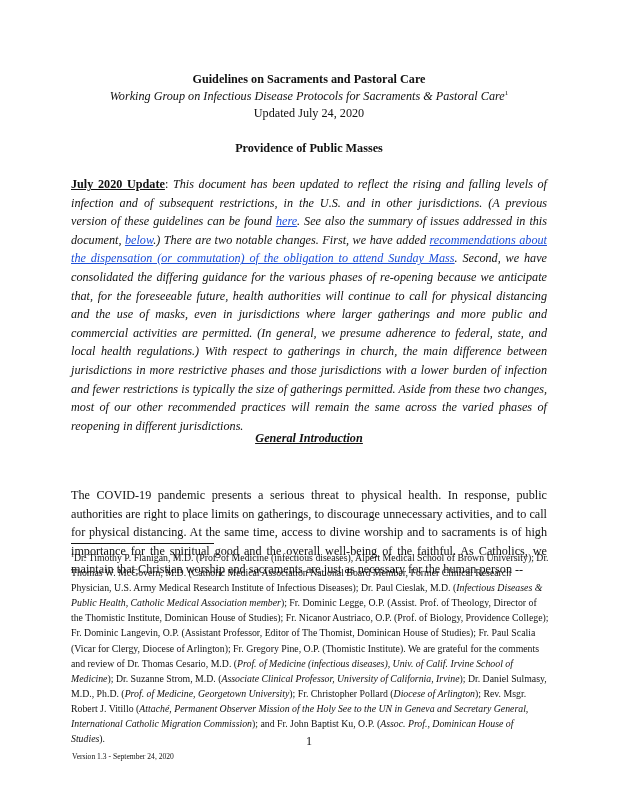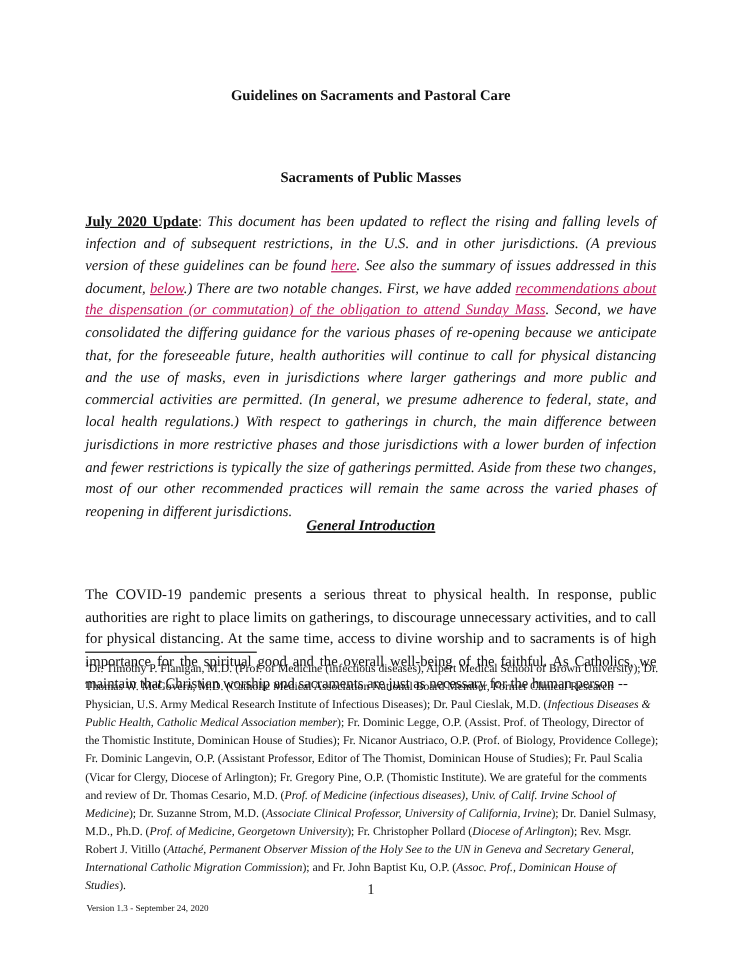--- a/index.html
+++ b/index.html
@@ -9,41 +9,43 @@
   .center { text-align: center; }
   .title { position: absolute; left: 0; width: 618px; top: 72px; font-weight: bold; font-size: 12.2px; }
   .subtitle { position: absolute; left: 0; width: 618px; top: 89px; font-style: italic; font-size: 12.2px; }
   .subtitle sup { font-style: normal; font-size: 7px; vertical-align: 5px; }
   .updated { position: absolute; left: 0; width: 618px; top: 106px; font-size: 12.2px; }
   .section-head { position: absolute; left: 0; width: 618px; top: 141px; font-weight: bold; font-size: 12.2px; }
   .para { position: absolute; left: 71px; width: 476px; font-size: 12.2px; line-height: 18.6px; text-align: justify; }
   .p-update { top: 175px; font-style: italic; }
   .p-update .lead { font-style: normal; font-weight: bold; text-decoration: underline; }
   .p-update .colon { font-style: normal; }
-  a.link { color: #be185d; text-decoration: underline; }
+  a.link { color: #1d4ed8; text-decoration: underline; }
   .gen-head { position: absolute; left: 0; width: 618px; top: 431px; font-style: italic; text-decoration: underline; font-size: 12.2px; }
   .gen-head span { text-decoration: underline; font-weight: bold; }
   .p-intro { top: 449px; margin-top: 37px; }
   .fn-rule { position: absolute; left: 71px; top: 543px; width: 143px; height: 0; border-top: 1px solid #111; }
   .footnote { position: absolute; left: 71px; width: 478px; top: 548px; font-size: 9.8px; line-height: 15.1px; text-align: left; }
   .footnote sup { font-size: 6px; vertical-align: 4px; }
   .footnote i { font-style: italic; }
   .page-num { position: absolute; left: 0; width: 618px; top: 734px; font-size: 12.2px; }
   .version { position: absolute; left: 72px; top: 752px; font-size: 7.6px; }
 </style>
 </head>
 <body>
 
 <div class="page">
 
   <div class="title center">Guidelines on Sacraments and Pastoral Care</div>
 
+  <div class="subtitle center"><span>Working Group on Infectious Disease Protocols for Sacraments &amp; Pastoral Care</span><sup>1</sup></div>
 
+  <div class="updated center">Updated July 24, 2020</div>
 
-  <div class="section-head center">Sacraments of Public Masses</div>
+  <div class="section-head center">Providence of Public Masses</div>
 
   <div class="para p-update"><span class="lead">July 2020 Update</span><span class="colon">:</span><span> This document has been updated to reflect the rising and falling levels of infection and of subsequent restrictions, in the U.S. and in other jurisdictions. (A previous version of these guidelines can be found </span><a class="link">here</a><span>.  See also the summary of issues addressed in this document, </span><a class="link">below</a><span>.) There are two notable changes. First, we have added </span><a class="link">recommendations about the dispensation (or commutation) of the obligation to attend Sunday Mass</a><span>. Second, we have consolidated the differing guidance for the various phases of re-opening because we anticipate that, for the foreseeable future, health authorities will continue to call for physical distancing and the use of masks, even in jurisdictions where larger gatherings and more public and commercial activities are permitted. (In general, we presume adherence to federal, state, and local health regulations.) With respect to gatherings in church, the main difference between jurisdictions in more restrictive phases and those jurisdictions with a lower burden of infection and fewer restrictions is typically the size of gatherings permitted. Aside from these two changes, most of our other recommended practices will remain the same across the varied phases of reopening in different jurisdictions.</span></div>
 
   <div class="gen-head center"><span>General Introduction</span></div>
 
   <div class="para p-intro">The COVID-19 pandemic presents a serious threat to physical health.  In response, public authorities are right to place limits on gatherings, to discourage unnecessary activities, and to call for physical distancing. At the same time, access to divine worship and to sacraments is of high importance for the spiritual good and the overall well-being of the faithful.  As Catholics, we maintain that Christian worship and sacraments are just as necessary for the human person --</div>
 
   <div class="fn-rule"></div>
 
   <div class="footnote"><sup>1</sup><span id="fn-body"><span>Dr. Timothy P. Flanigan, M.D. (Prof. of Medicine (infectious diseases), Alpert Medical School of Brown University); Dr. Thomas W. McGovern, M.D. (Catholic Medical Association National Board Member, Former Clinical Research Physician, U.S. Army Medical Research Institute of Infectious Diseases); Dr. Paul Cieslak, M.D. (</span><i>Infectious Diseases &amp; Public Health, Catholic Medical Association member</i><span>); Fr. Dominic Legge, O.P. (Assist. Prof. of Theology, Director of the Thomistic Institute, Dominican House of Studies); Fr. Nicanor Austriaco, O.P. (Prof. of Biology, Providence College); Fr. Dominic Langevin, O.P. (Assistant Professor, Editor of The Thomist, Dominican House of Studies); Fr. Paul Scalia (Vicar for Clergy, Diocese of Arlington); Fr. Gregory Pine, O.P. (Thomistic Institute).  We are grateful for the comments and review of Dr. Thomas Cesario, M.D. (</span><i>Prof. of Medicine (infectious diseases), Univ. of Calif. Irvine School of Medicine</i><span>); Dr. Suzanne Strom, M.D. (</span><i>Associate Clinical Professor, University of California, Irvine</i><span>); Dr. Daniel Sulmasy, M.D., Ph.D. (</span><i>Prof. of Medicine, Georgetown University</i><span>); Fr. Christopher Pollard (</span><i>Diocese of Arlington</i><span>); Rev. Msgr. Robert J. Vitillo (</span><i>Attaché, Permanent Observer Mission of the Holy See to the UN in Geneva and Secretary General, International Catholic Migration Commission</i><span>); and Fr. John Baptist Ku, O.P. (</span><i>Assoc. Prof., Dominican House of Studies</i><span>).</span></span></div>

